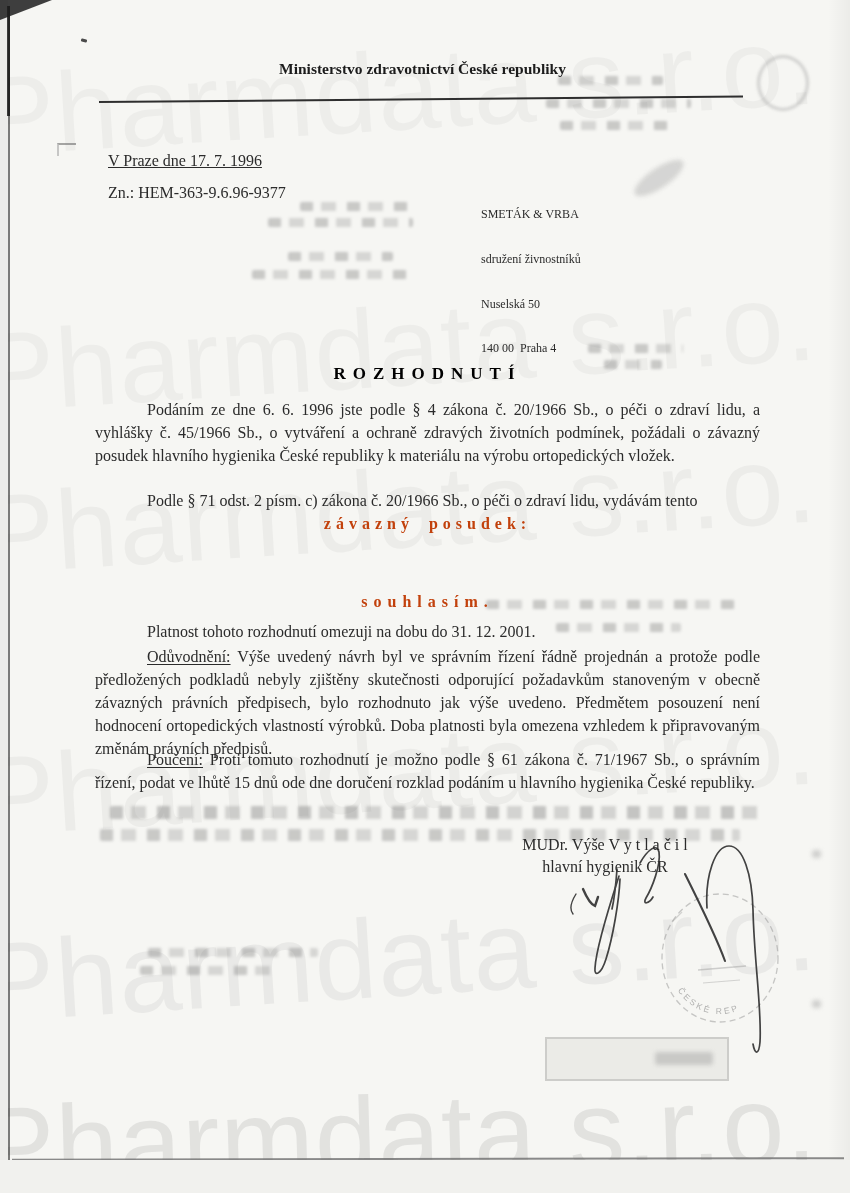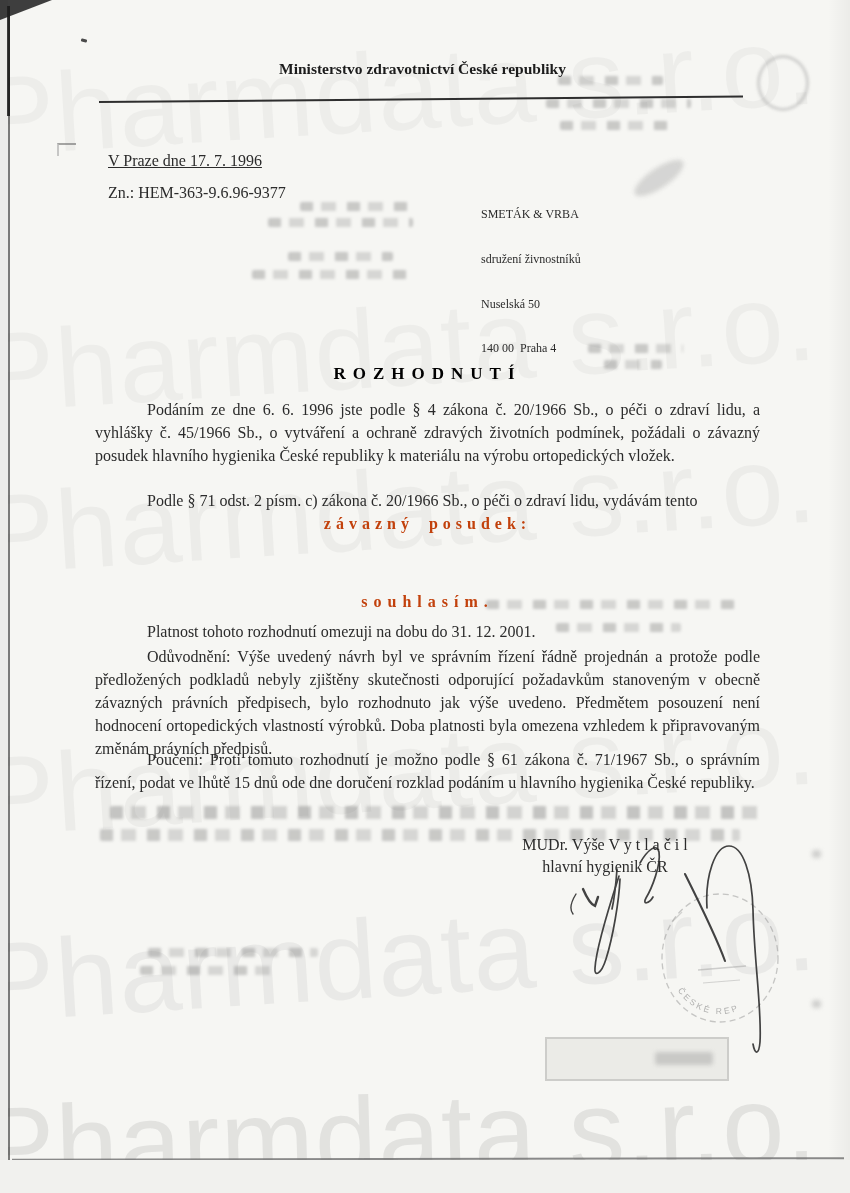--- a/index.html
+++ b/index.html
@@ -47,21 +47,21 @@
     transform:rotate(-.5deg);transform-origin:left center;}
   
   .meta-line{position:absolute;left:108px;font-size:16px;}
   .addr{position:absolute;left:481px;top:203px;font-size:12px;line-height:22.4px;white-space:pre;}
   .h-decision{position:absolute;left:95px;top:364px;width:665px;text-align:center;
     font-size:17px;font-weight:bold;letter-spacing:7px;color:#000000;}
   .para{position:absolute;left:95px;width:665px;font-size:16px;line-height:23px;
     text-align:justify;text-indent:52px;}
   .center-bold{position:absolute;left:95px;width:665px;text-align:center;
     font-size:16px;font-weight:bold;color:#c2410c;}
-  .ul{text-underline-offset:2px;}
+  .ul{text-decoration:underline;text-underline-offset:2px;}
   
   .sig-name{position:absolute;left:505px;top:836px;width:200px;text-align:center;font-size:16px;white-space:nowrap;}
   .sig-title{position:absolute;left:505px;top:858px;width:200px;text-align:center;font-size:16px;}
   .sig-svg{position:absolute;left:540px;top:830px;width:310px;height:245px;}
 </style>
 </head>
 <body>
 
 <div class="page">
 

